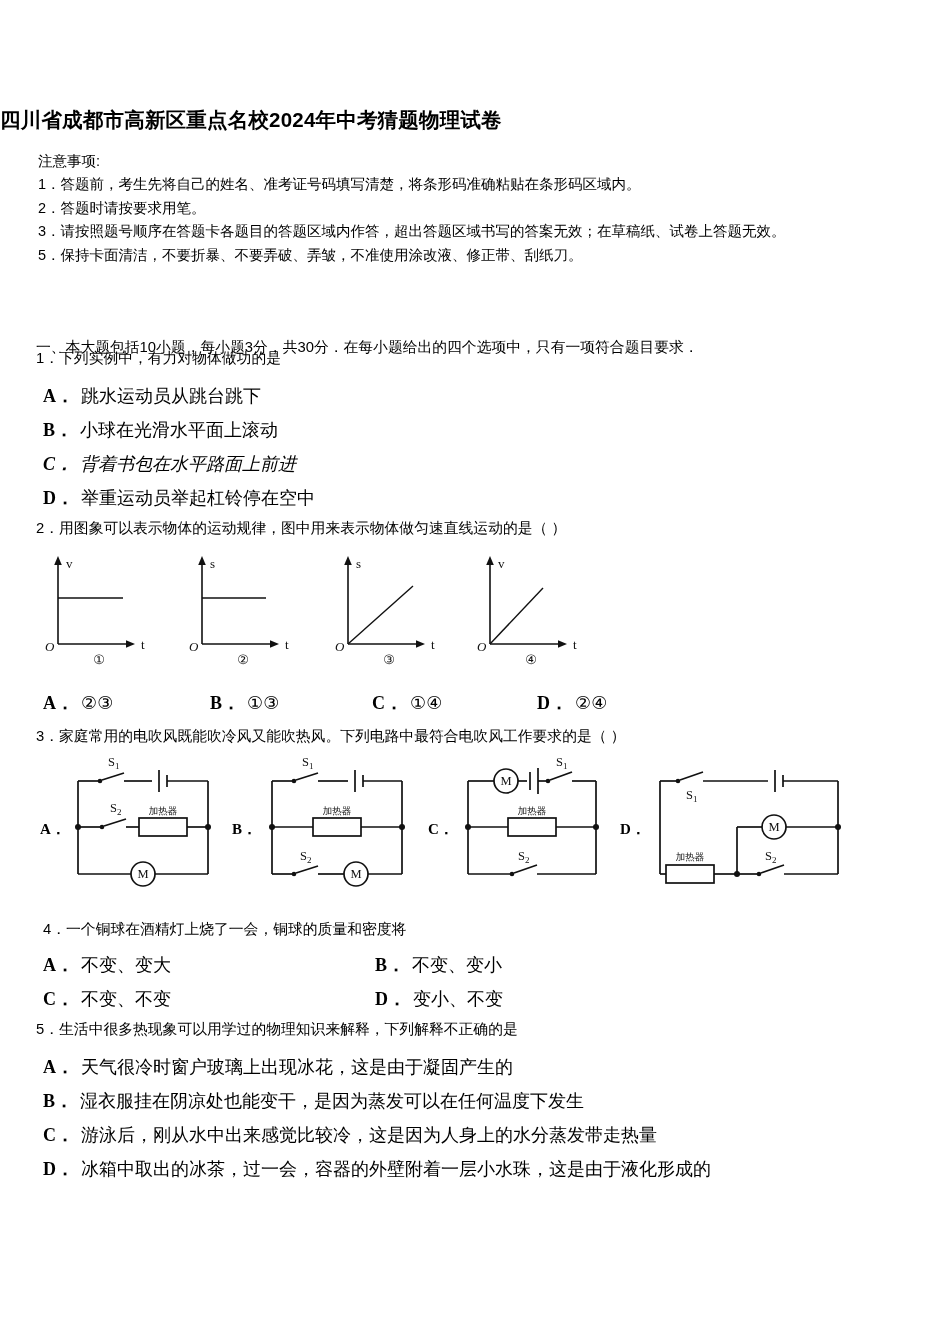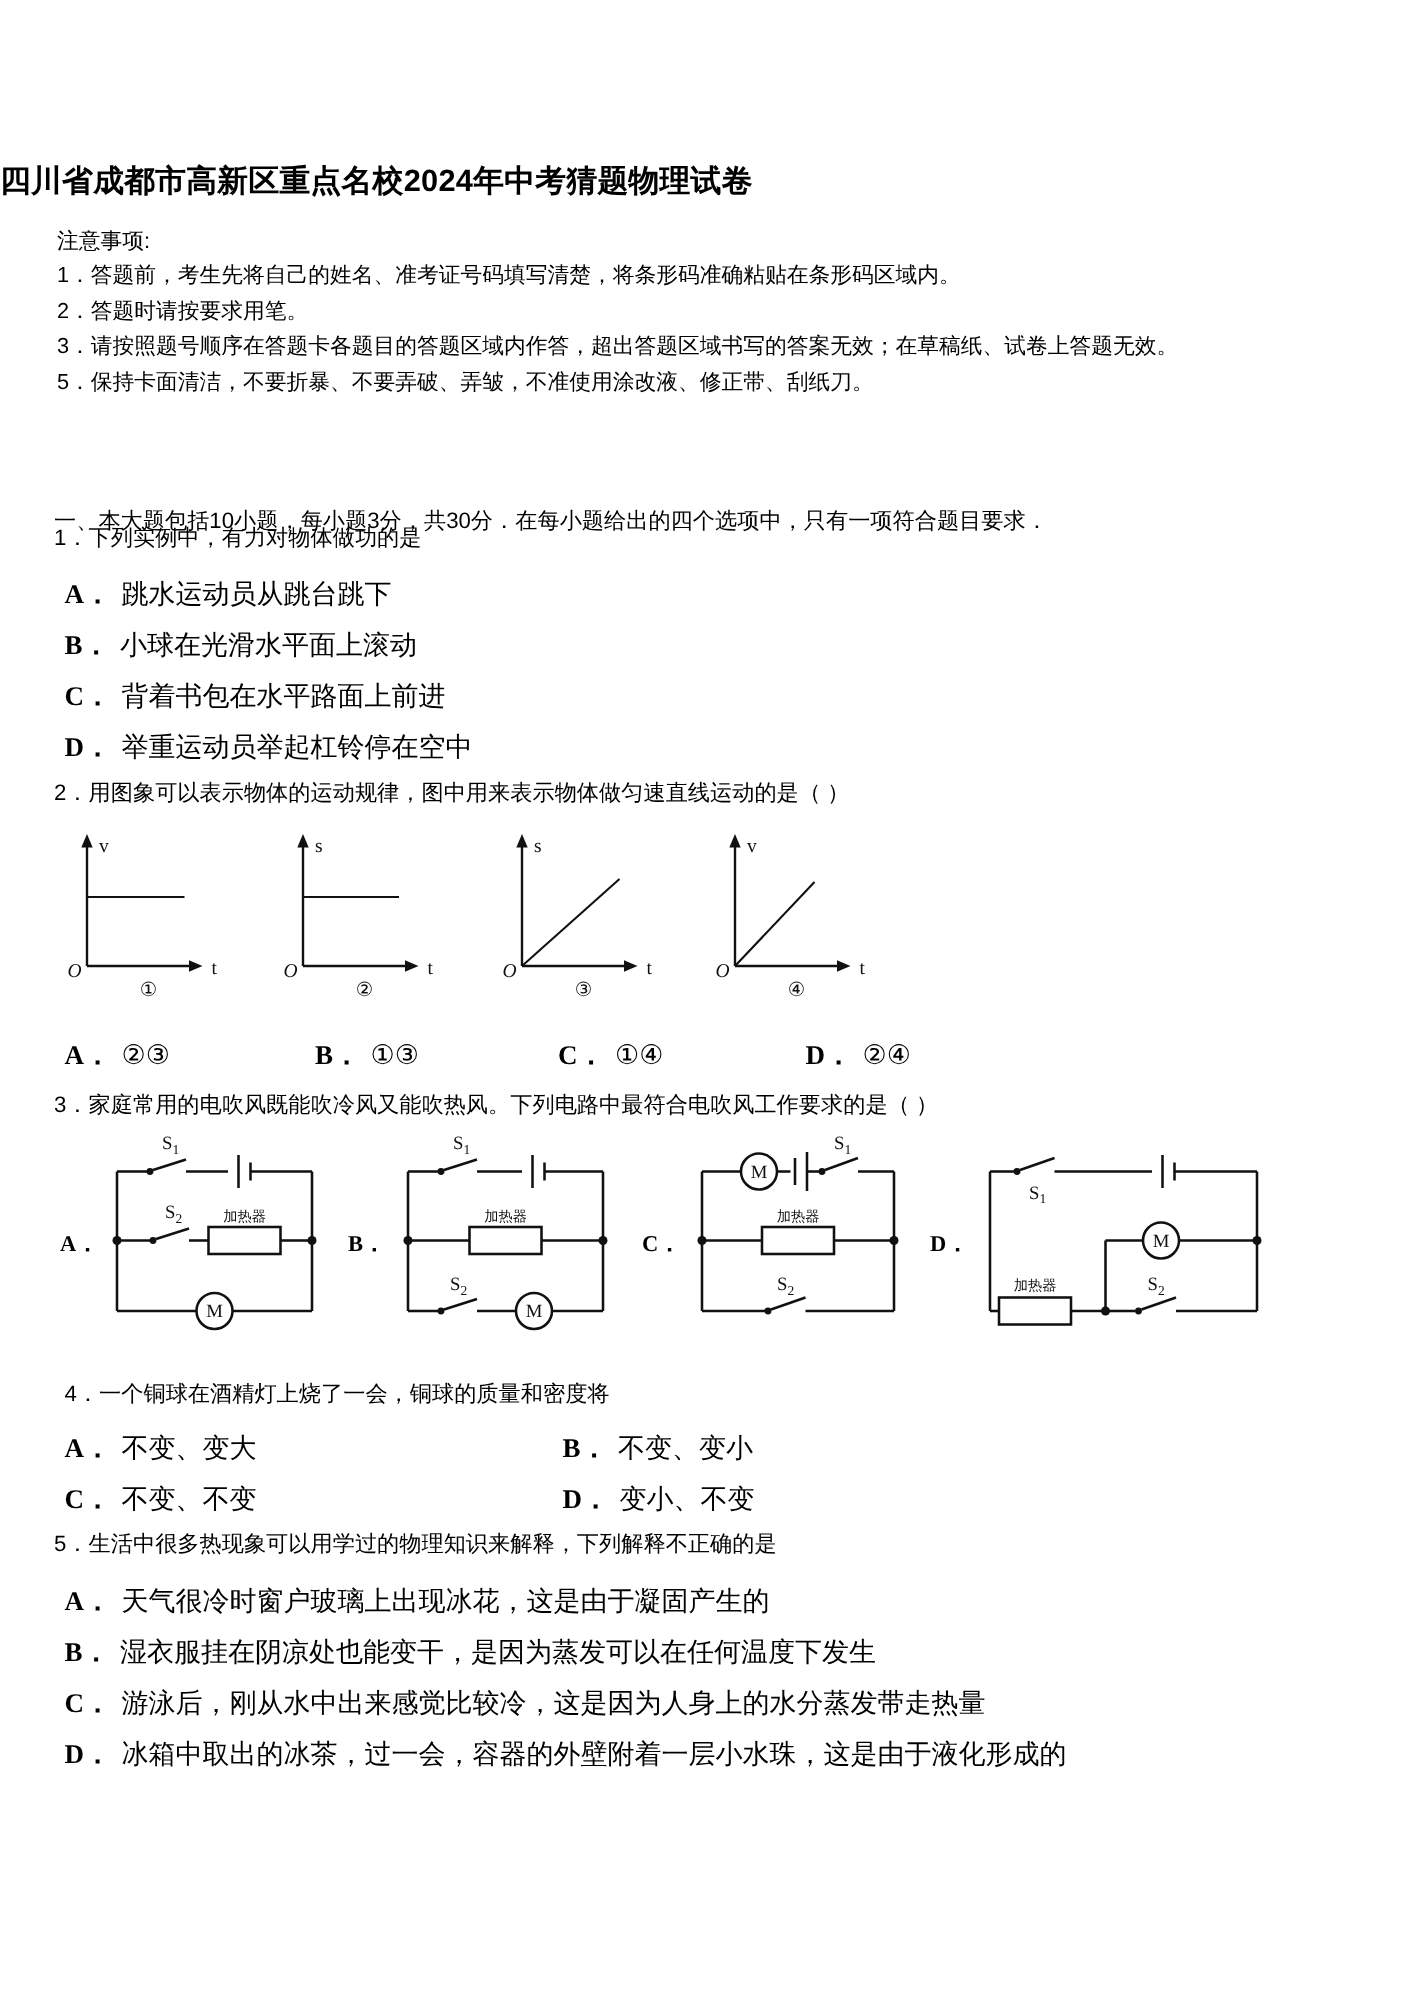--- a/index.html
+++ b/index.html
@@ -121,21 +121,21 @@
 
   <div class="q-stem" style="left:36px; top:349px;">
     <span>1．</span><span>下列实例中，有力对物体做功的是</span>
   </div>
   <div class="opt" style="left:43px; top:384px;">
     <span class="lab">A．</span><span>跳水运动员从跳台跳下</span>
   </div>
   <div class="opt" style="left:43px; top:418px;">
     <span class="lab">B．</span><span>小球在光滑水平面上滚动</span>
   </div>
-  <div class="opt" style="left:43px; top:452px;">
+  <div class="opt" style="left:43px; top:452px;font-style:italic;">
     <span class="lab">C．</span><span>背着书包在水平路面上前进</span>
   </div>
   <div class="opt" style="left:43px; top:486px;">
     <span class="lab">D．</span><span>举重运动员举起杠铃停在空中</span>
   </div>
 
   <div class="q-stem" style="left:36px; top:519px;">
     <span>2．</span><span>用图象可以表示物体的运动规律，图中用来表示物体做匀速直线运动的是（ ）</span>
   </div>
 

